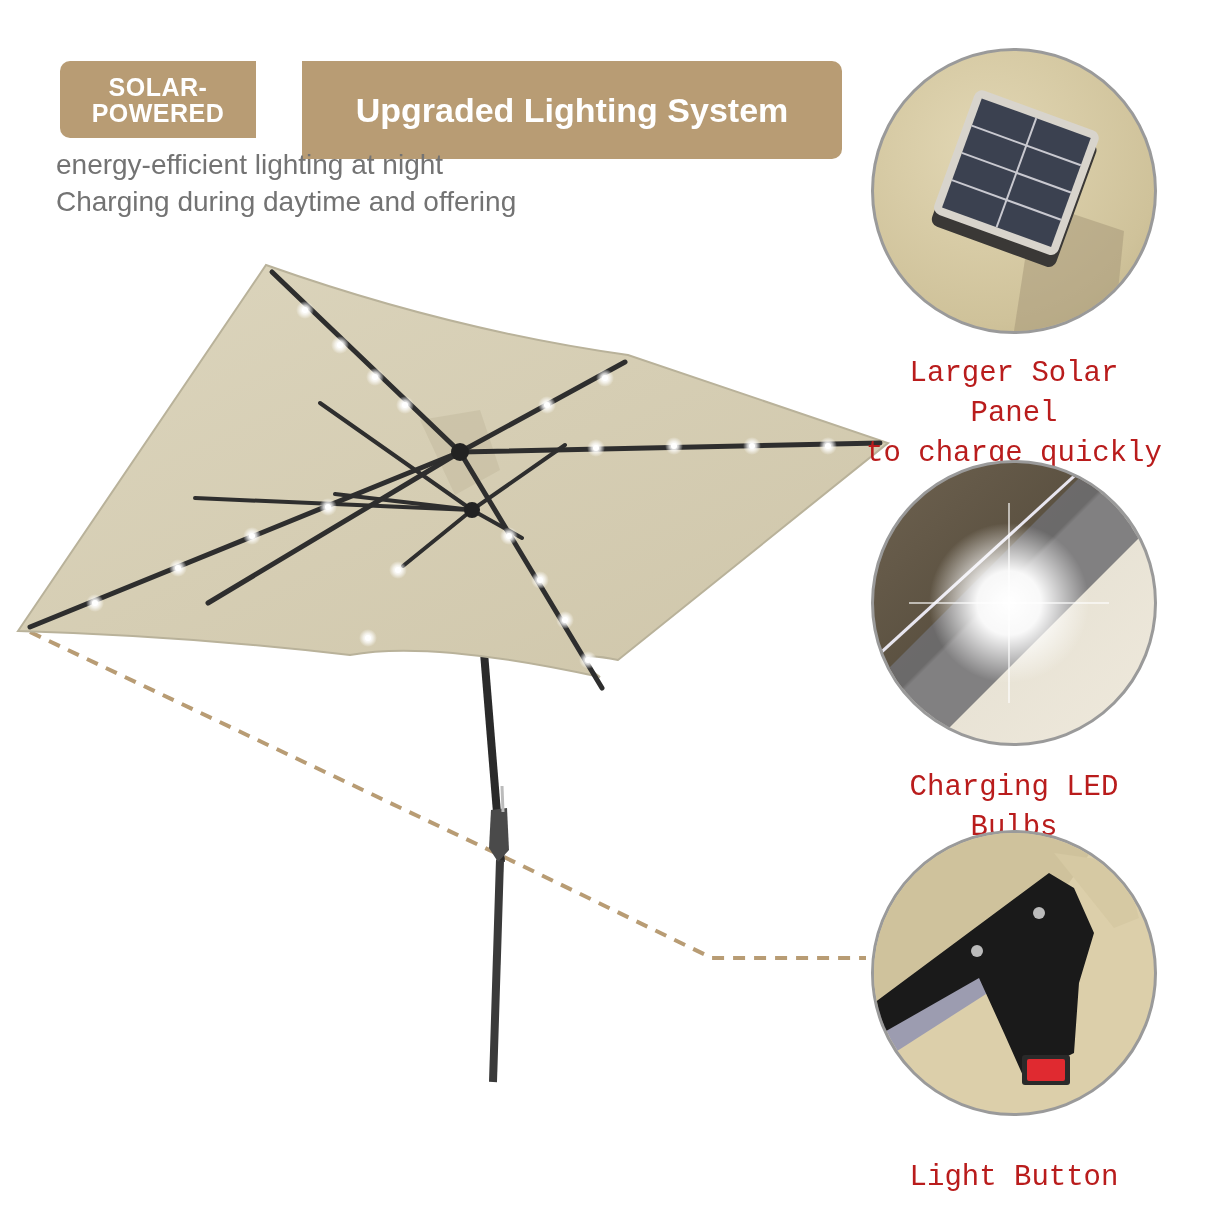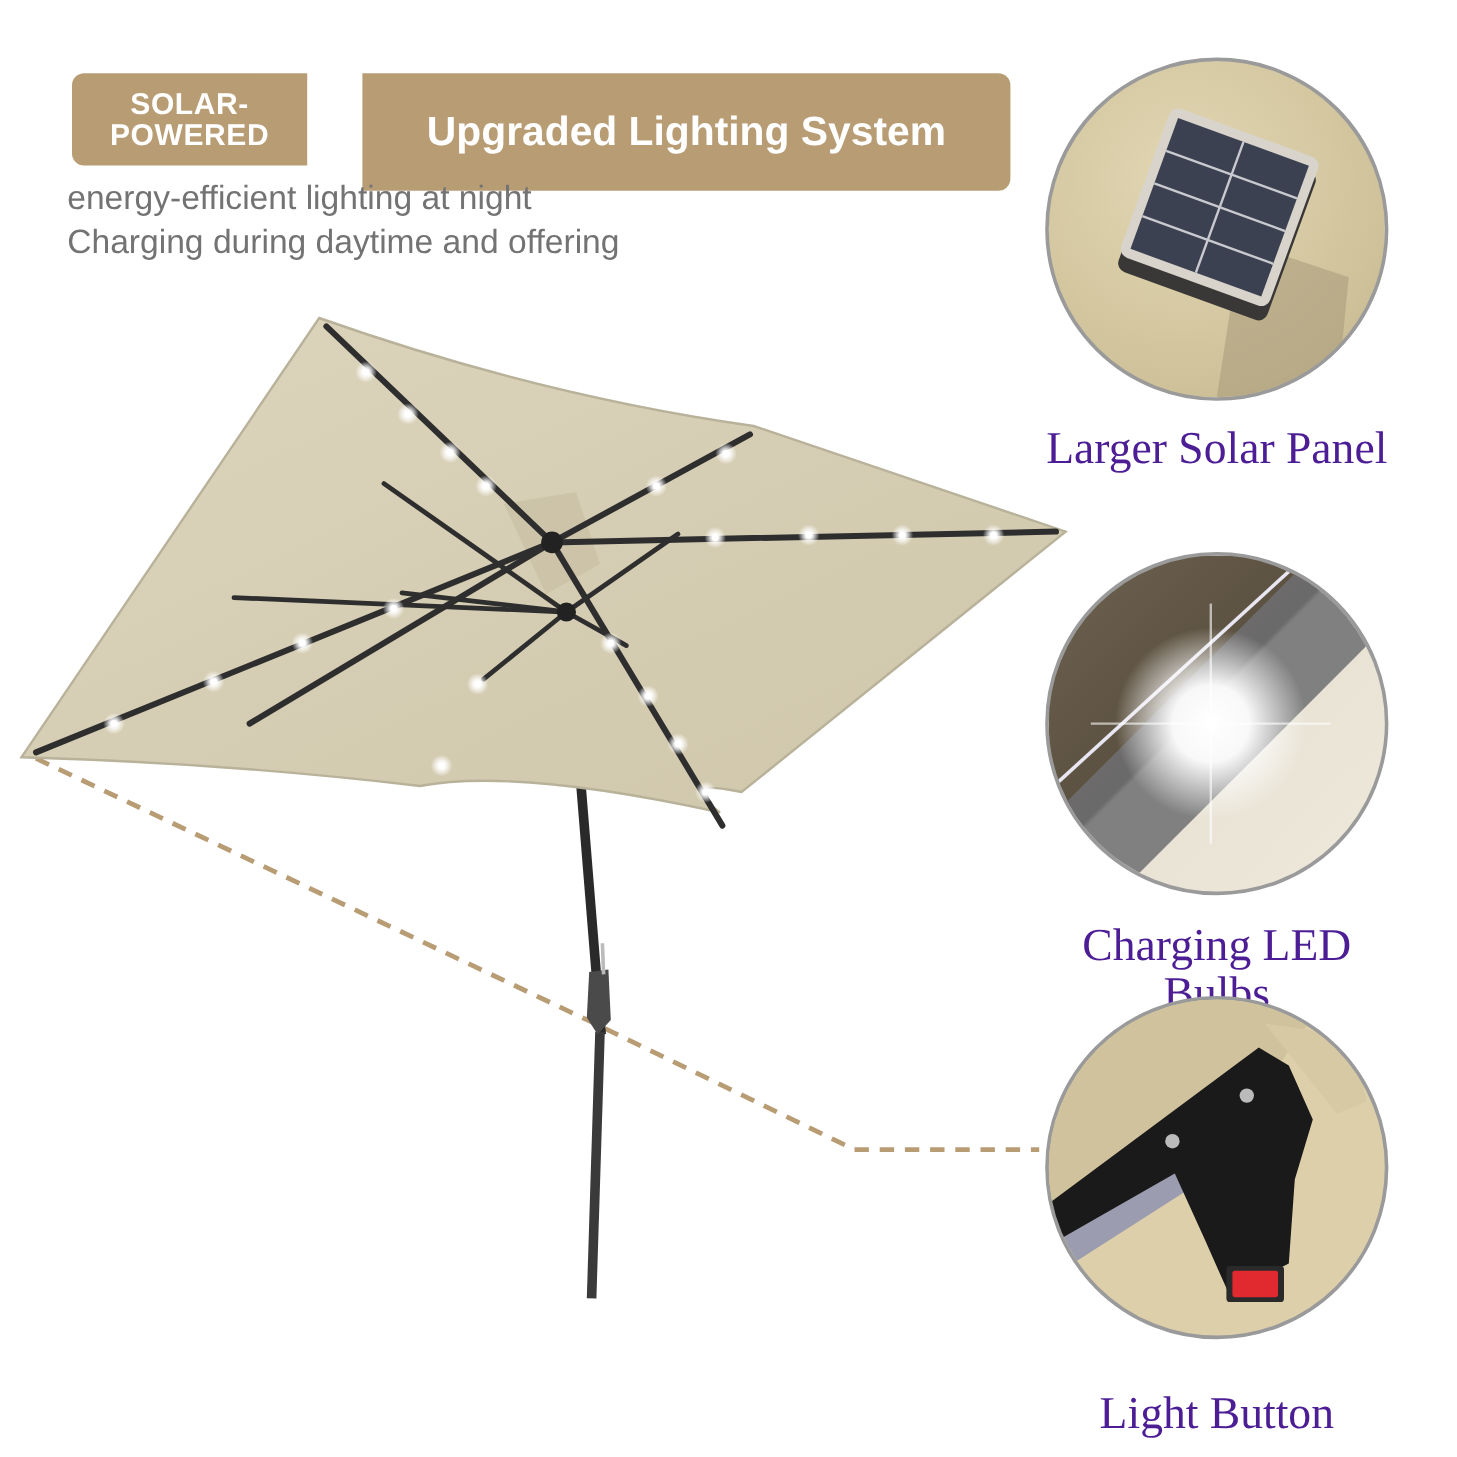--- a/index.html
+++ b/index.html
@@ -19,22 +19,22 @@
 
   .subtitle { position: absolute; left: 56px; top: 146px; width: 620px;
               color: #737373; font-size: 28px; line-height: 37px;
               font-family: "Liberation Sans", sans-serif; }
 
   .scene { position: absolute; left: 0; top: 0; width: 1214px; height: 1214px; }
 
   .feature { position: absolute; width: 300px; text-align: center; }
   .feature .circle { width: 286px; height: 286px; border-radius: 50%; border: 3px solid #9a9a9a;
                      overflow: hidden; margin: 0 auto; position: relative; box-sizing: border-box; }
-  .feature .caption { color: #4c1d95; font-size: 38px; line-height: 40px; margin-top: 20px;
-                      font-family: Liberation Serif, serif; }
+  .feature .caption { color: #b91c1c; font-size: 29px; line-height: 40px; margin-top: 20px;
+                      font-family: Liberation Mono, monospace; }
   .f1 { left: 864px; top: 48px; }
   .f2 { left: 864px; top: 460px; }
   .f3 { left: 864px; top: 830px; }
   .f2 .caption { margin-top: 22px; }
   .f3 .caption { margin-top: 42px; }
 </style>
 </head>
 <body>
 
 <div class="banner">
@@ -190,20 +190,21 @@
         <rect x="78" y="64" width="116" height="116" fill="#3b4150"></rect>
         <line x1="136" y1="64" x2="136" y2="180" stroke="#c9c9d0" stroke-width="2"></line>
         <line x1="78" y1="93" x2="194" y2="93" stroke="#c9c9d0" stroke-width="2"></line>
         <line x1="78" y1="122" x2="194" y2="122" stroke="#c9c9d0" stroke-width="2"></line>
         <line x1="78" y1="151" x2="194" y2="151" stroke="#c9c9d0" stroke-width="2"></line>
       </g>
     </svg>
   </div>
   <div class="caption">
     <div>Larger Solar Panel</div>
+    <div>to charge quickly</div>
   </div>
 </div>
 
 <div class="feature f2">
   <div class="circle" style="background: linear-gradient(135deg, #6e6250 0%, #5a5040 45%, #e6e1d3 46%, #efe9dc 100%);">
     <svg width="280" height="280" viewBox="0 0 280 280">
       <defs>
         <radialGradient id="bulbGlow" cx="50%" cy="50%" r="50%">
           <stop offset="0%" stop-color="#ffffff"></stop>
           <stop offset="40%" stop-color="#ffffff" stop-opacity="0.95"></stop>

